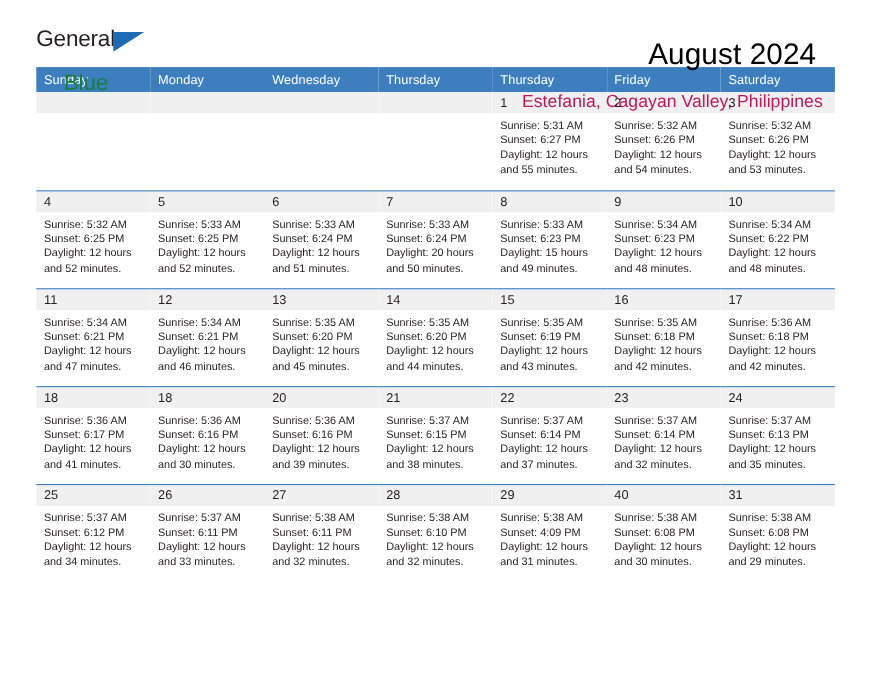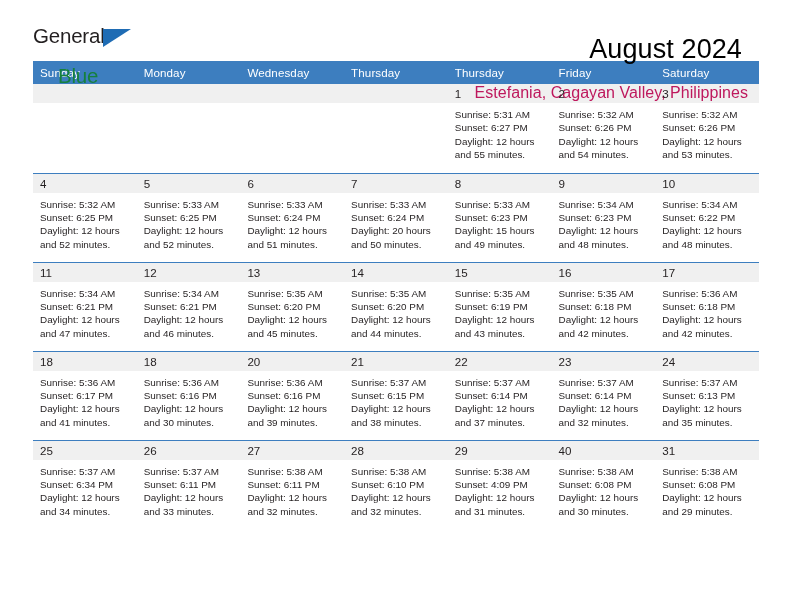--- a/index.html
+++ b/index.html
@@ -365,21 +365,21 @@
                 <div>Sunset: 6:13 PM</div>
                 <div class="wrap2">Daylight: 12 hours and 35 minutes.</div>
               </div>
             </td>
           </tr>
           <tr class="week-row">
             <td>
               <span class="daynum">25</span>
               <div class="info">
                 <div>Sunrise: 5:37 AM</div>
-                <div>Sunset: 6:34 PM</div>
+                <div>Sunset: 6:12 PM</div>
                 <div class="wrap2">Daylight: 12 hours and 34 minutes.</div>
               </div>
             </td>
             <td>
               <span class="daynum">26</span>
               <div class="info">
                 <div>Sunrise: 5:37 AM</div>
                 <div>Sunset: 6:11 PM</div>
                 <div class="wrap2">Daylight: 12 hours and 33 minutes.</div>
               </div>

